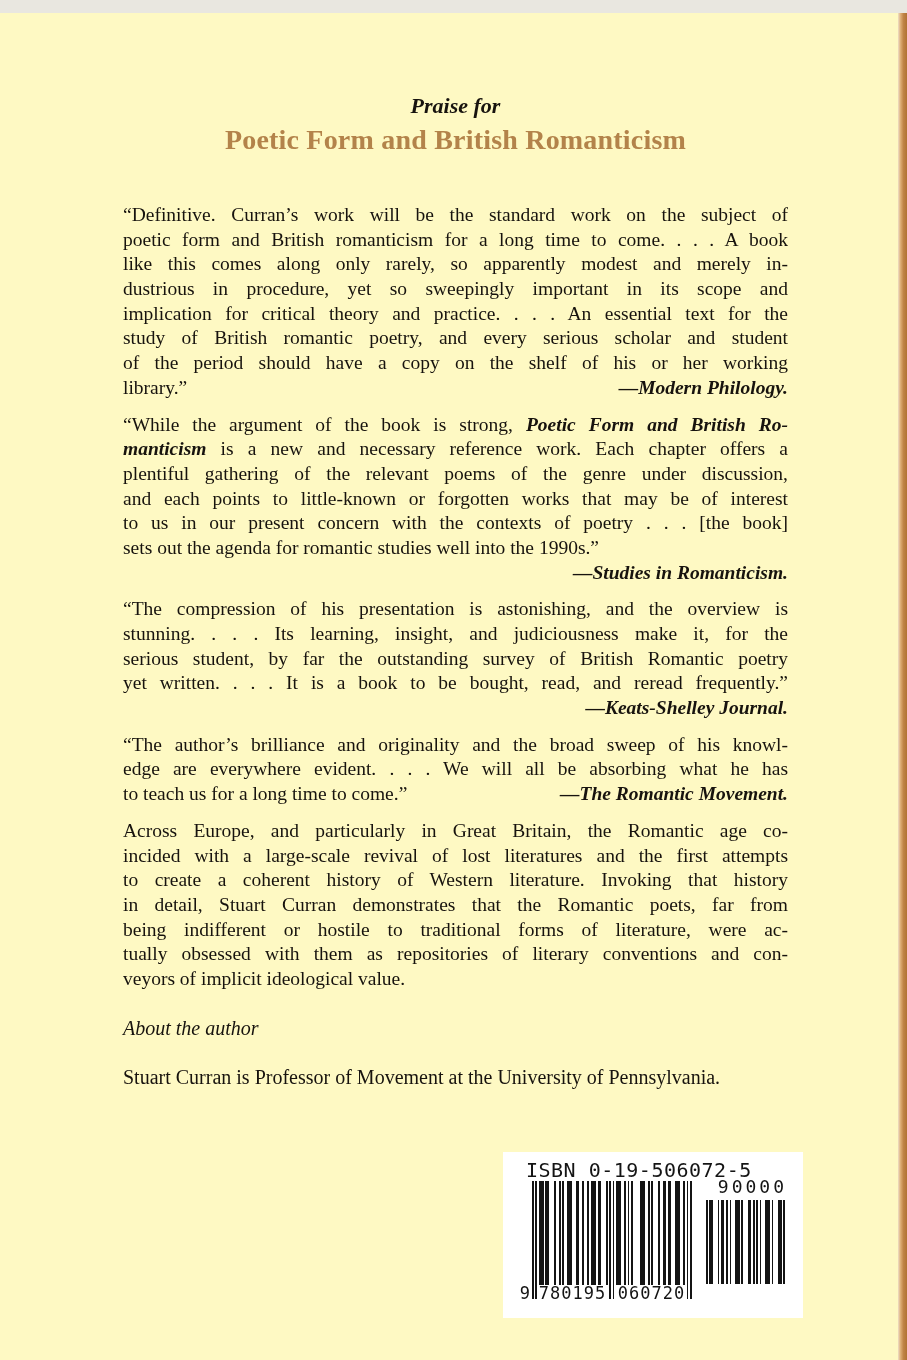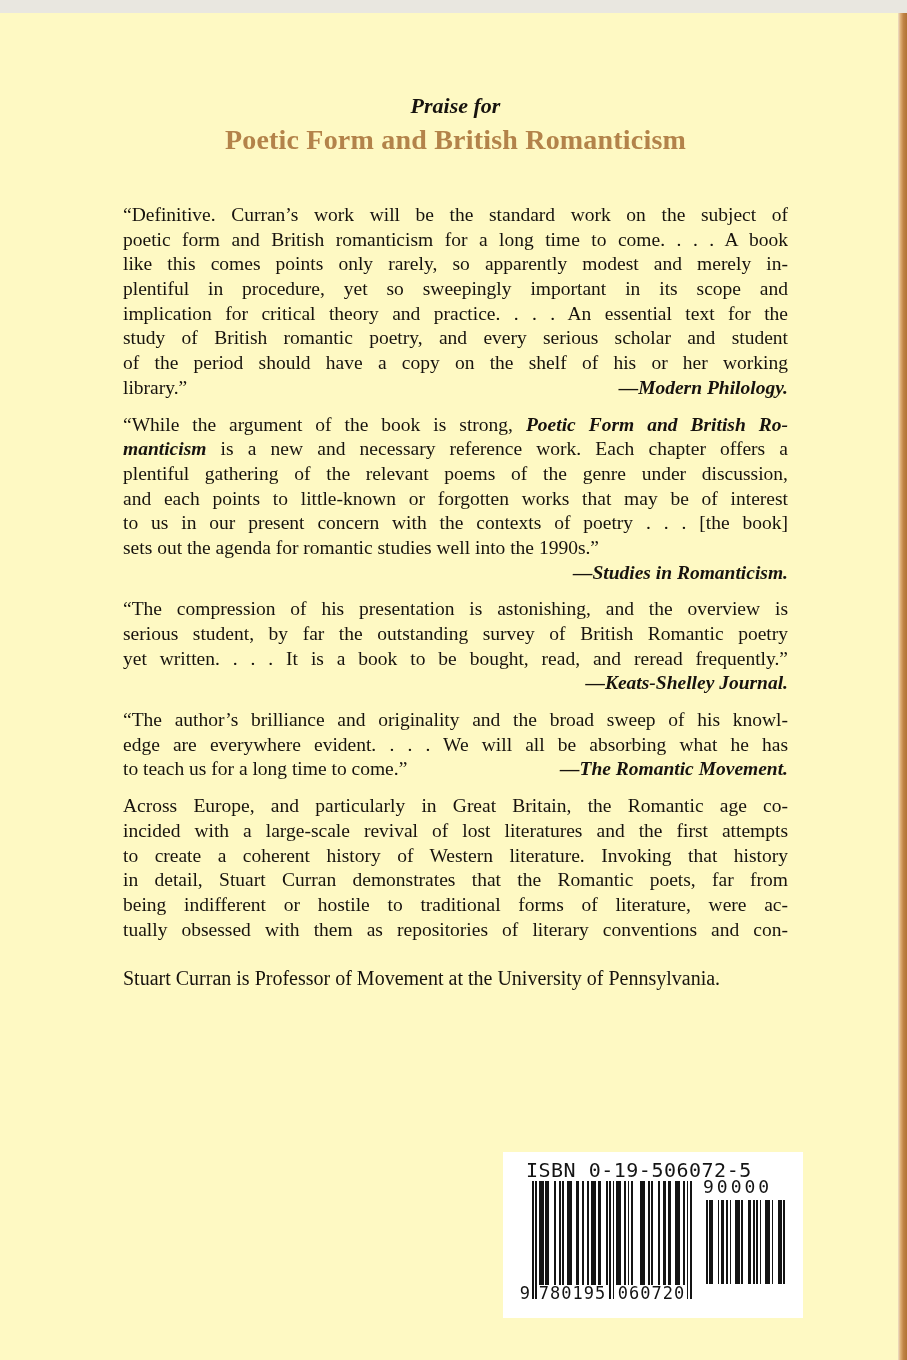--- a/index.html
+++ b/index.html
@@ -30,21 +30,21 @@
   .it{font-style:italic;font-weight:bold;}
   .about-heading{margin-top:24px;font-style:italic;font-size:20px;line-height:25px;}
   .about-text{margin-top:24px;font-size:20px;line-height:25px;}
 
   
   .barcode-panel{position:absolute;left:503px;top:1139px;width:300px;height:166px;background:#ffffff;}
   .mono{font-family:"DejaVu Sans Mono","Liberation Mono",monospace;color:#141414;}
   .isbn-label{position:absolute;left:23px;top:6px;font-size:20px;letter-spacing:.5px;}
   .ean-main{position:absolute;left:29px;top:29px;width:160px;height:118px;}
   .ean-supp{position:absolute;left:203px;top:48px;width:80px;height:84px;}
-  .supp-label{position:absolute;left:200px;top:24px;width:84px;text-align:left;font-size:18px;letter-spacing:3px;}
+  .supp-label{position:absolute;left:200px;top:24px;width:84px;text-align:right;font-size:18px;letter-spacing:3px;}
   .bar{position:absolute;top:0;background:#141414;}
   .ean-digit{position:absolute;top:102px;font-size:17px;letter-spacing:1px;text-align:center;}
   .lead9{left:-18px;width:16px;text-align:right;letter-spacing:0;}
   .zone1{left:5px;width:71px;}
   .zone2{left:84px;width:71px;}
 </style>
 </head>
 <body>
 
 <div class="page">
@@ -52,62 +52,65 @@
 
   <div class="content">
     <div class="kicker">Praise for</div>
     <h1 class="title">Poetic Form and British Romanticism</h1>
 
     <div class="body-col">
       <div id="quotes">
           <div class="para">
             <div class="line">“Definitive. Curran’s work will be the standard work on the subject of</div>
             <div class="line">poetic form and British romanticism for a long time to come.&nbsp;.&nbsp;.&nbsp;. A book</div>
-            <div class="line">like this comes points only rarely, so apparently modest and merely in-</div>
-            <div class="line">plentiful in procedure, yet so sweepingly important in its scope and</div>
+            <div class="line">like this comes along only rarely, so apparently modest and merely in-</div>
+            <div class="line">dustrious in procedure, yet so sweepingly important in its scope and</div>
             <div class="line">implication for critical theory and practice.&nbsp;.&nbsp;.&nbsp;. An essential text for the</div>
             <div class="line">study of British romantic poetry, and every serious scholar and student</div>
             <div class="line">of the period should have a copy on the shelf of his or her working</div>
             <div class="line split">
               <span>library.”</span>
               <span class="it">—Modern Philology.</span>
             </div>
           </div>
           <div class="para">
             <div class="line"><span>“While the argument of the book is strong, </span><span class="it">Poetic Form and British Ro-</span></div>
             <div class="line"><span class="it">manticism</span><span> is a new and necessary reference work. Each chapter offers a</span></div>
             <div class="line">plentiful gathering of the relevant poems of the genre under discussion,</div>
             <div class="line">and each points to little-known or forgotten works that may be of interest</div>
             <div class="line">to us in our present concern with the contexts of poetry&nbsp;.&nbsp;.&nbsp;. [the book]</div>
             <div class="line tail">sets out the agenda for romantic studies well into the 1990s.”</div>
             <div class="line attr-line"><span class="it">—Studies in Romanticism.</span></div>
           </div>
           <div class="para">
             <div class="line">“The compression of his presentation is astonishing, and the overview is</div>
+            <div class="line">stunning.&nbsp;.&nbsp;.&nbsp;. Its learning, insight, and judiciousness make it, for the</div>
             <div class="line">serious student, by far the outstanding survey of British Romantic poetry</div>
             <div class="line">yet written.&nbsp;.&nbsp;.&nbsp;. It is a book to be bought, read, and reread frequently.”</div>
             <div class="line attr-line"><span class="it">—Keats-Shelley Journal.</span></div>
           </div>
           <div class="para">
             <div class="line">“The author’s brilliance and originality and the broad sweep of his knowl-</div>
             <div class="line">edge are everywhere evident.&nbsp;.&nbsp;.&nbsp;. We will all be absorbing what he has</div>
             <div class="line split">
               <span>to teach us for a long time to come.”</span>
               <span class="it">—The Romantic Movement.</span>
             </div>
           </div>
         </div>
       <div id="description" class="para">
           <div class="line">Across Europe, and particularly in Great Britain, the Romantic age co-</div>
           <div class="line">incided with a large-scale revival of lost literatures and the first attempts</div>
           <div class="line">to create a coherent history of Western literature. Invoking that history</div>
           <div class="line">in detail, Stuart Curran demonstrates that the Romantic poets, far from</div>
           <div class="line">being indifferent or hostile to traditional forms of literature, were ac-</div>
           <div class="line">tually obsessed with them as repositories of literary conventions and con-</div>
+          <div class="line tail">veyors of implicit ideological value.</div>
         </div>
+      <div class="about-heading">About the author</div>
       <div class="about-text">Stuart Curran is Professor of Movement at the University of Pennsylvania.</div>
     </div>
   </div>
 
   <div class="barcode-panel">
     <div class="isbn-label mono">ISBN 0-19-506072-5</div>
     <div class="ean-main" id="ean-main">
       <span class="ean-digit mono lead9">9</span>
       <span class="ean-digit mono zone1">780195</span>
       <span class="ean-digit mono zone2">060720</span>

